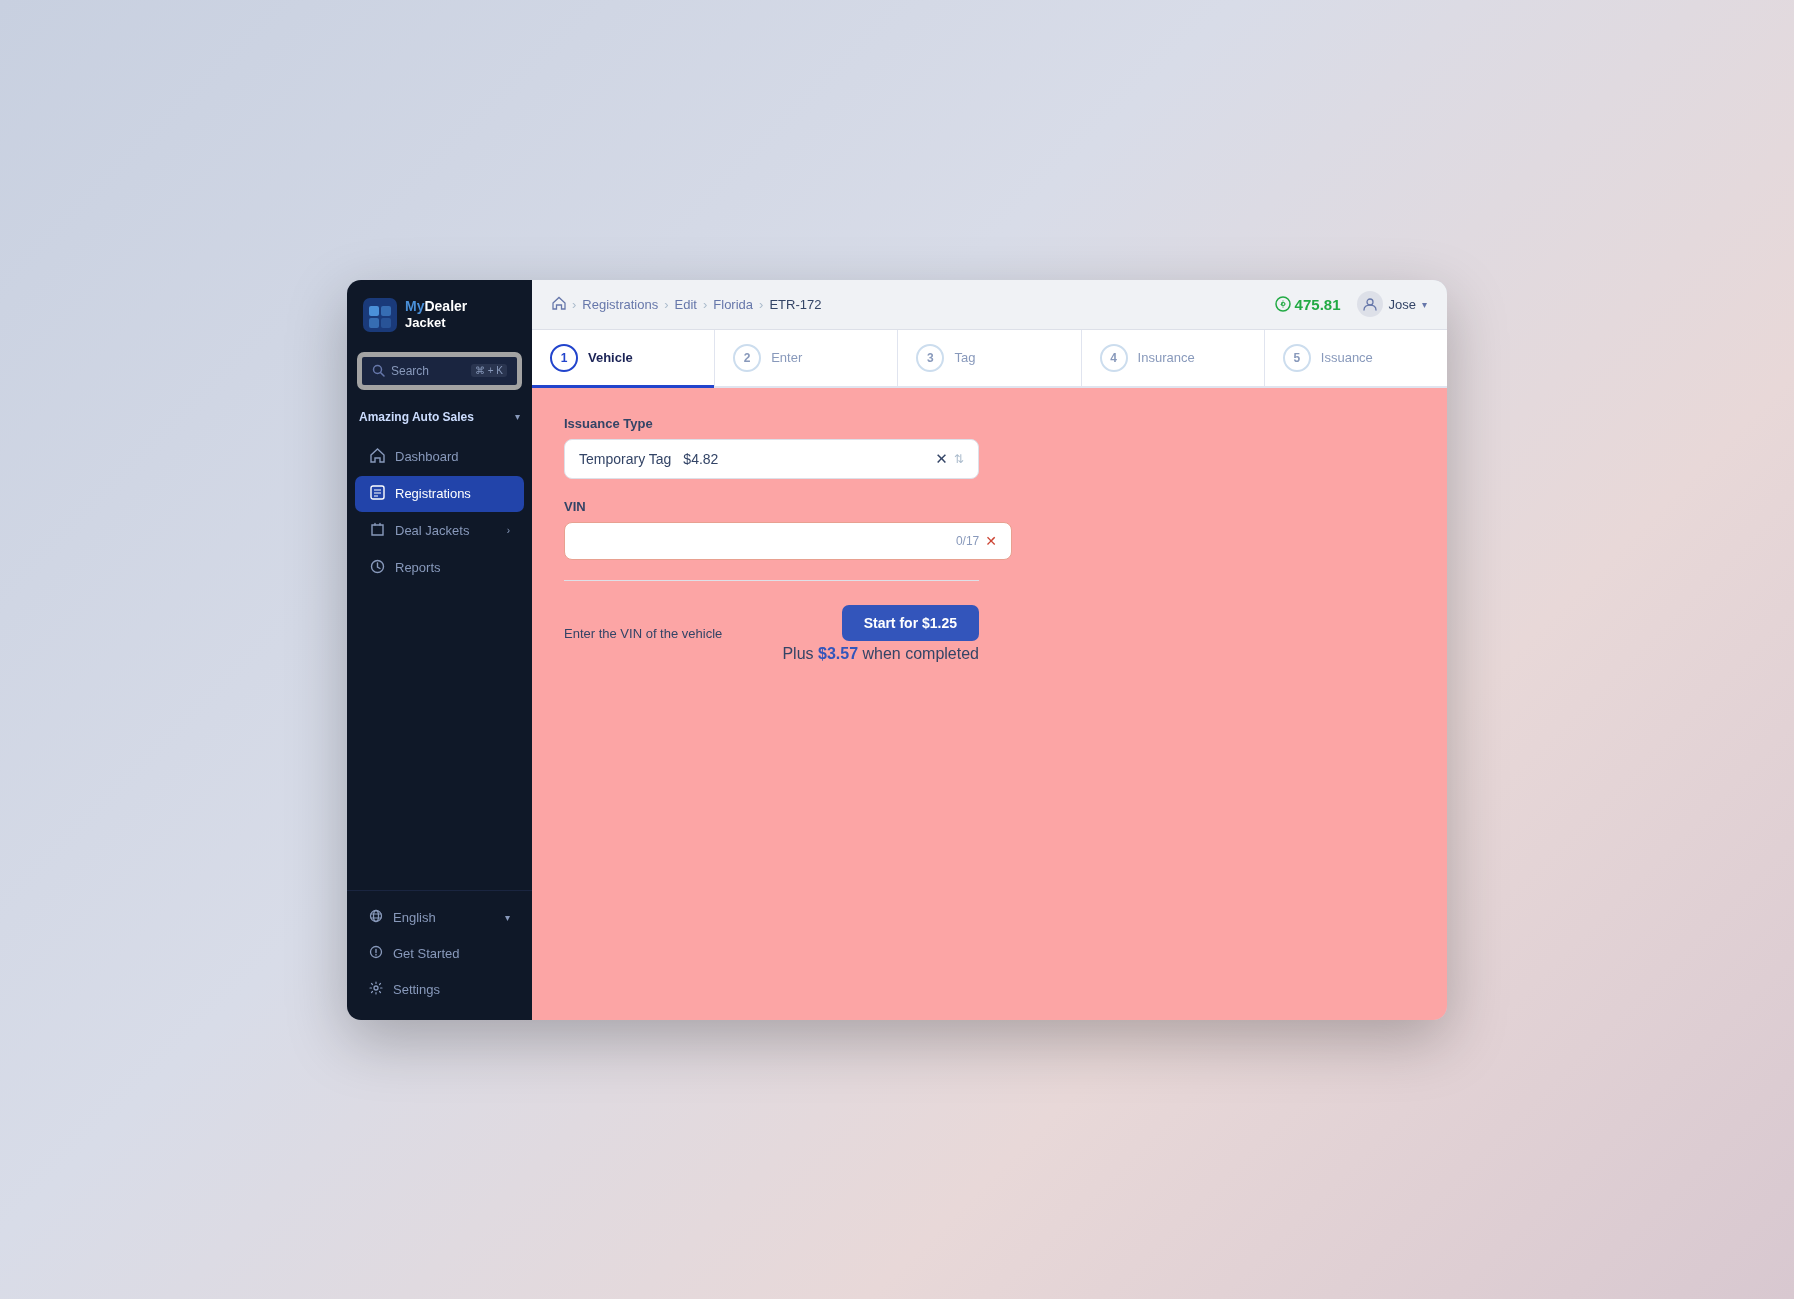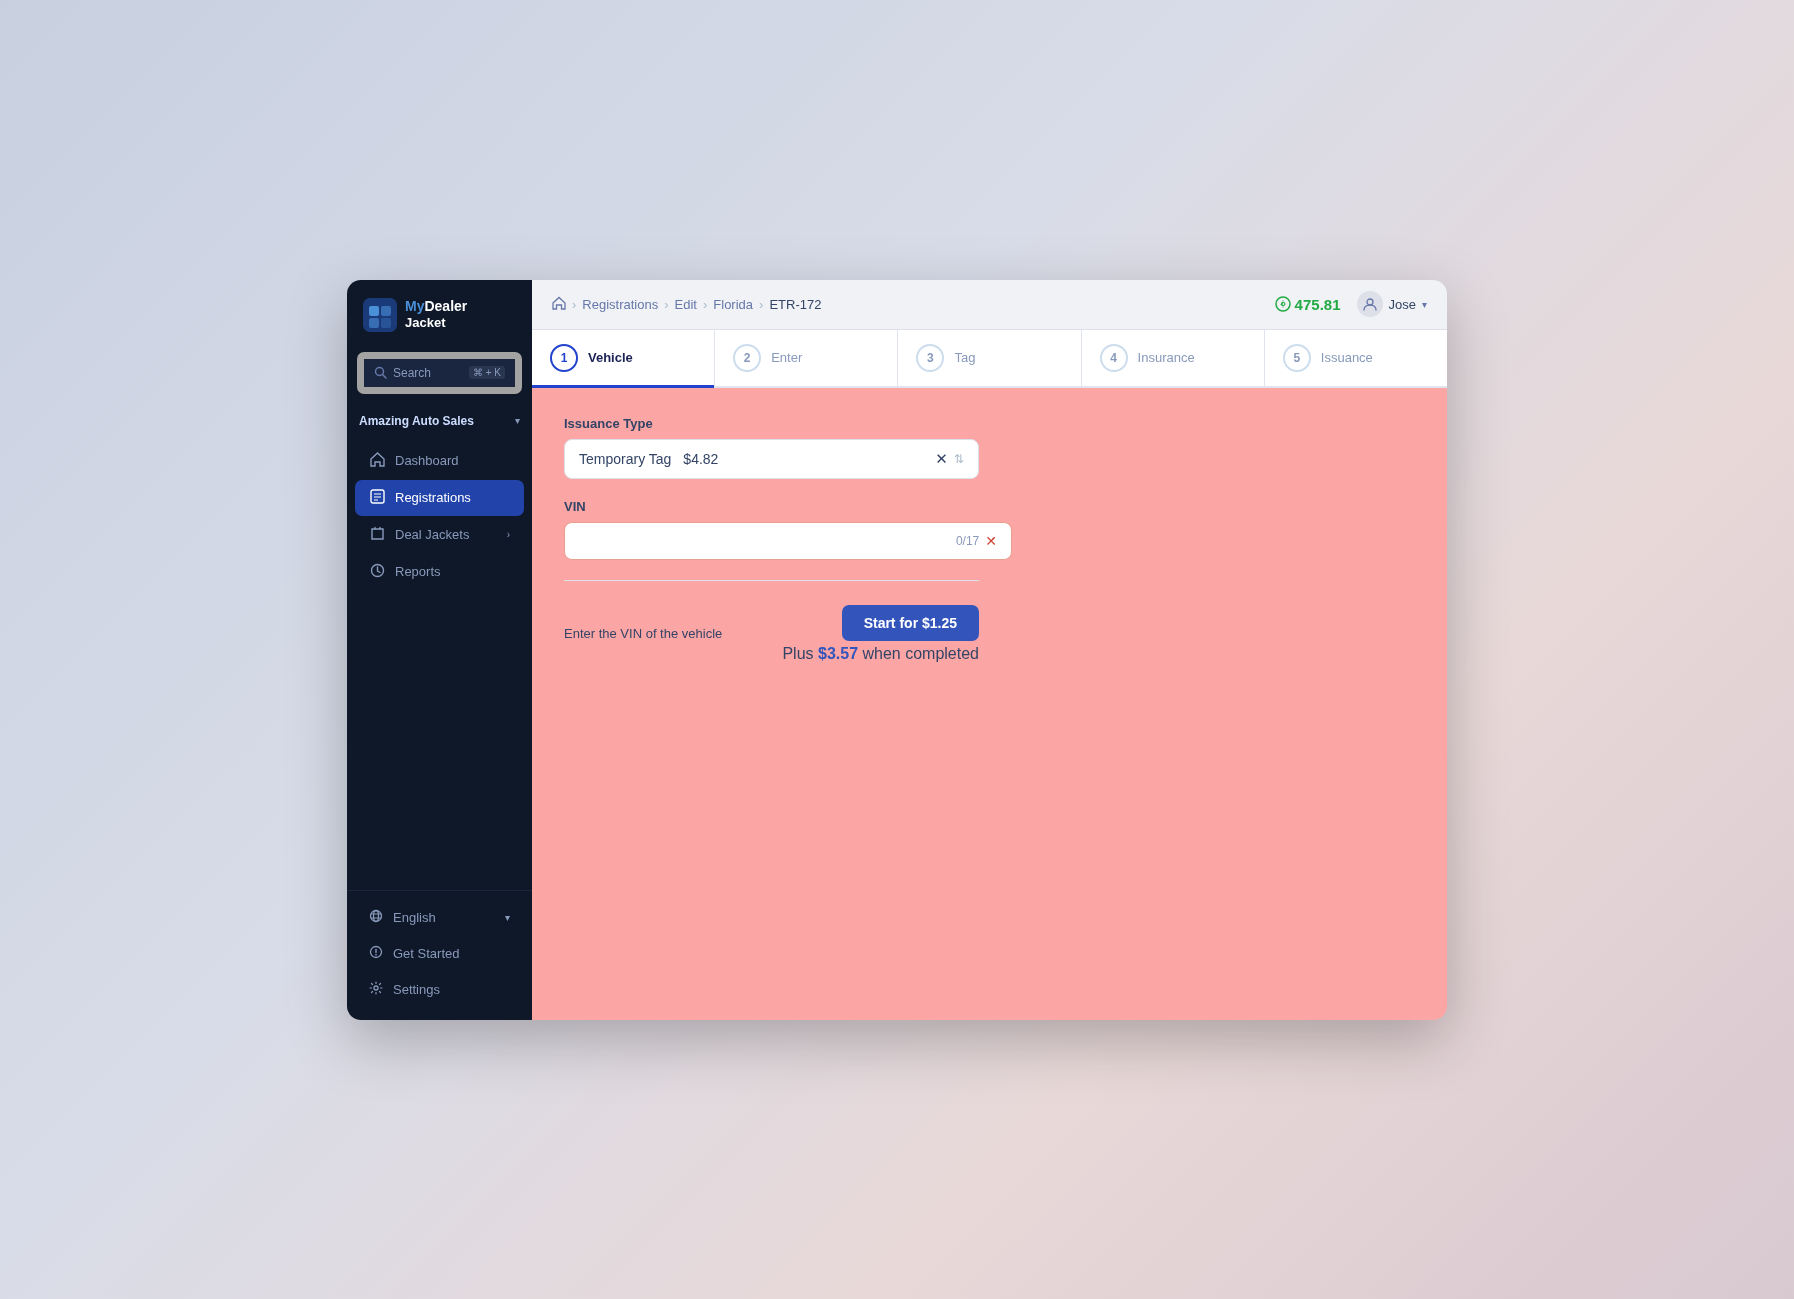--- a/index.html
+++ b/index.html
@@ -34,21 +34,21 @@
       align-items: center;
       gap: 8px;
     }
     .logo-icon {
       width: 34px;
       height: 34px;
     }
     .search-btn {
       margin: 4px 10px 12px;
       background: #1a2540;
-      border: 7px solid #a3a3a3;
+      border: 5px solid #a3a3a3;
       border-radius: 7px;
       padding: 7px 10px;
       display: flex;
       align-items: center;
       gap: 6px;
       cursor: pointer;
       color: #8899bb;
       font-size: 12px;
     }
     .kbd {

